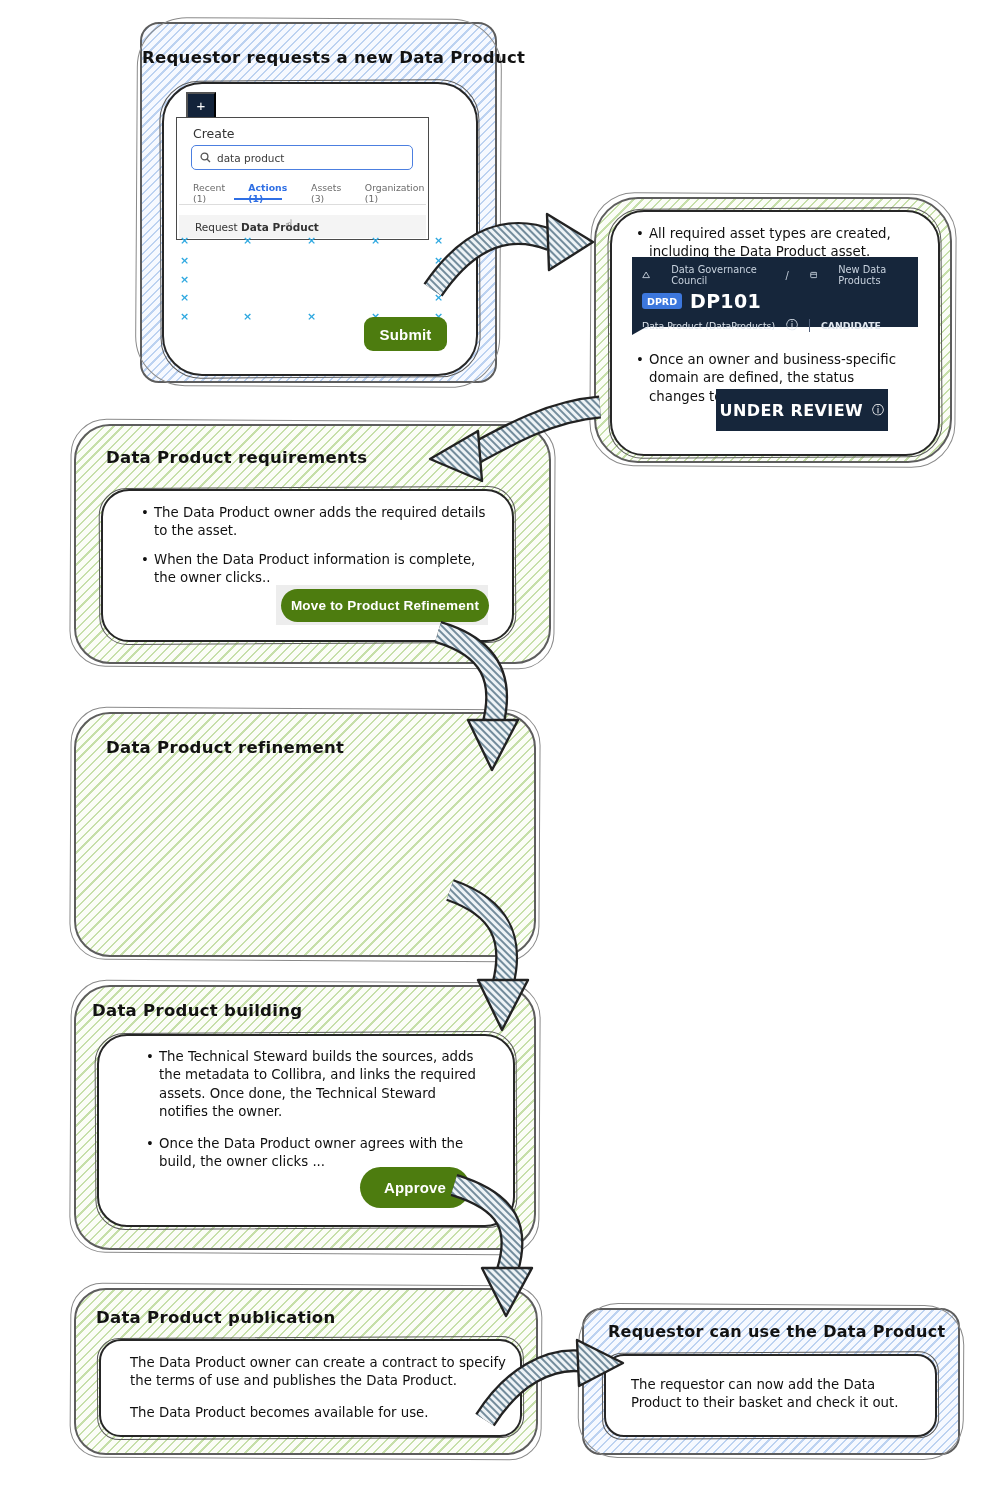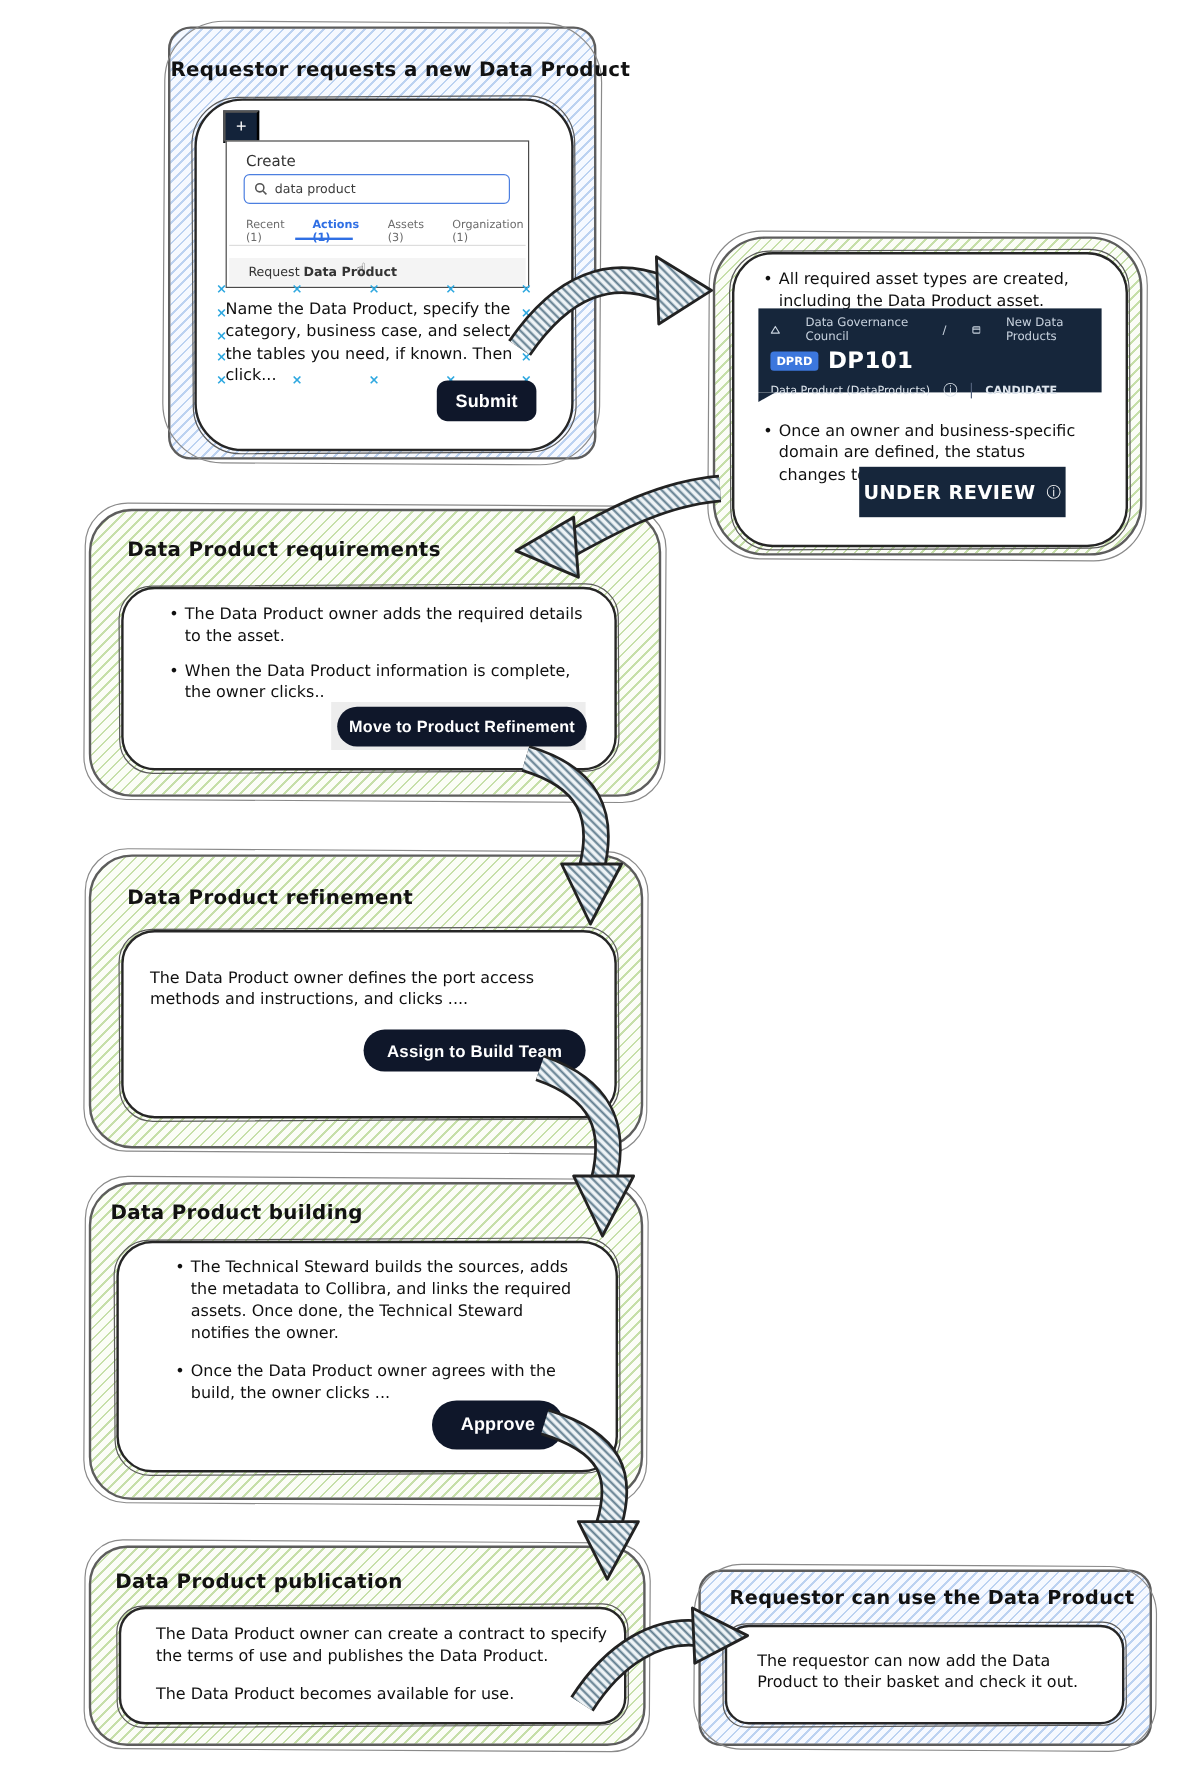--- a/index.html
+++ b/index.html
@@ -19,21 +19,21 @@
   
   .panel { position:absolute; background:#fff; border:2.2px solid #262626; border-radius:var(--r,26px); }
   .panel::before { content:""; position:absolute; inset:-4px; border:1.4px solid #5a5a5a;
                    border-radius:var(--r,26px); transform:rotate(-.3deg); pointer-events:none; }
 
   .hand { position:absolute; font-size:13.3px; line-height:1.38; color:#101010; }
   .blt  { padding-left:15px; }
   .blt::before { content:"•"; position:absolute; left:2px; top:0; }
 
   .cta { position:absolute; display:flex; align-items:center; justify-content:center;
-         background:#0f172a; color:#fff; font-weight:700; border:none; border-radius:20px;
+         background:#4d7c0f; color:#fff; font-weight:700; border:none; border-radius:20px;
          font-size:14px; letter-spacing:.2px; cursor:pointer; }
 
   
   .plus-btn { position:absolute; background:#13233a; color:#fff; display:flex; align-items:center; justify-content:center; font-size:15px; }
   .dialog { position:absolute; background:#fff; border:1.8px solid #4a4a4a; }
   .dlg-create { position:absolute; left:16px; top:8px; font-size:12.5px; color:#333; }
   .search-box { position:absolute; left:14px; top:27px; width:222px; height:25px; border:1.6px solid #4c7fe0;
                 border-radius:5px; display:flex; align-items:center; gap:6px; padding:0 8px; }
   .search-box span { font-size:10.5px; color:#3c3c3c; }
   .tabs { position:absolute; left:16px; top:64px; display:flex; gap:15px; font-size:9.3px; color:#6b6b6b; }
@@ -83,21 +83,21 @@
     </defs>
   </svg>
 
   <div class="box hatch-blue" style="--r:50px; left:140px; top:22px; width:357px; height:361px;">
     <div class="box-title" style="left:0; right:0; top:24px; text-align:center;">Requestor requests a new Data Product</div>
 
     <div class="panel" style="--r:40px; left:20px; top:58px; width:316px; height:294px;">
 
       <button class="plus-btn" style="left:22px; top:8px; width:30px; height:27px;">+</button>
 
-      <div class="dialog" style="left:24px; top:33px; width:253px; height:123px;">
+      <div class="dialog" style="left:12px; top:33px; width:253px; height:123px;">
         <div class="dlg-create">Create</div>
 
         <div class="search-box">
           <svg class="icon-svg" width="11" height="11" viewBox="0 0 11 11">
             <circle cx="4.5" cy="4.5" r="3.4" fill="none" stroke="#555" stroke-width="1.3"></circle>
             <line x1="7.2" y1="7.2" x2="10" y2="10" stroke="#555" stroke-width="1.3"></line>
           </svg>
           <span>data product</span>
         </div>
 
@@ -127,21 +127,20 @@
       <span class="marker" style="left:16px;  top:190px;">×</span>
       <span class="marker" style="left:270px; top:190px;">×</span>
       <span class="marker" style="left:16px;  top:208px;">×</span>
       <span class="marker" style="left:270px; top:208px;">×</span>
       <span class="marker" style="left:16px;  top:227px;">×</span>
       <span class="marker" style="left:79px;  top:227px;">×</span>
       <span class="marker" style="left:143px; top:227px;">×</span>
       <span class="marker" style="left:207px; top:227px;">×</span>
       <span class="marker" style="left:270px; top:227px;">×</span>
 
-      <div class="hand" style="left:24px; top:166px; width:258px;">Name the Data Product, specify the category, business case, and select the tables you need, if known. Then click...</div>
 
       <button class="cta" style="left:200px; top:233px; width:83px; height:34px; border-radius:9px; font-size:15px;">Submit</button>
     </div>
   </div>
 
   <div class="box hatch-green" style="--r:44px; left:594px; top:197px; width:358px; height:266px;">
     <div class="panel" style="--r:34px; left:14px; top:11px; width:330px; height:246px;">
 
       <div class="hand blt" style="left:22px; top:13px; width:300px;">All required asset types are created, including the Data Product asset.</div>
 
@@ -184,24 +183,20 @@
     <div class="panel" style="--r:28px; left:25px; top:63px; width:413px; height:153px;">
       <div class="hand blt" style="left:36px; top:13px; width:352px;">The Data Product owner adds the required details to the asset.</div>
       <div class="hand blt" style="left:36px; top:60px; width:352px;">When the Data Product information is complete, the owner clicks..</div>
       <div class="gray-strip" style="left:173px; top:94px; width:212px; height:40px;"></div>
       <button class="cta" style="left:178px; top:98px; width:208px; height:33px; font-size:13.5px; border-radius:17px;">Move to Product Refinement</button>
     </div>
   </div>
 
   <div class="box hatch-green" style="--r:36px; left:74px; top:712px; width:462px; height:245px;">
     <div class="box-title" style="left:30px; top:24px;">Data Product refinement</div>
-    <div class="panel" style="--r:28px; left:25px; top:61px; width:413px; height:157px;">
-      <div class="hand" style="left:22px; top:30px; width:352px;">The Data Product owner defines the port access methods and instructions, and clicks ....</div>
-      <button class="cta" style="left:200px; top:81px; width:185px; height:35px; border-radius:18px;">Assign to Build Team</button>
-    </div>
   </div>
 
   <div class="box hatch-green" style="--r:36px; left:74px; top:985px; width:462px; height:265px;">
     <div class="box-title" style="left:16px; top:14px;">Data Product building</div>
     <div class="panel" style="--r:30px; left:21px; top:47px; width:418px; height:193px;">
       <div class="hand blt" style="left:45px; top:12px; width:338px;">The Technical Steward builds the sources, adds the metadata to Collibra, and links the required assets. Once done, the Technical Steward notifies the owner.</div>
       <div class="hand blt" style="left:45px; top:99px; width:352px;">Once the Data Product owner agrees with the build, the owner clicks ...</div>
       <button class="cta" style="left:261px; top:131px; width:110px; height:41px; border-radius:21px; font-size:15px;">Approve</button>
     </div>
   </div>

